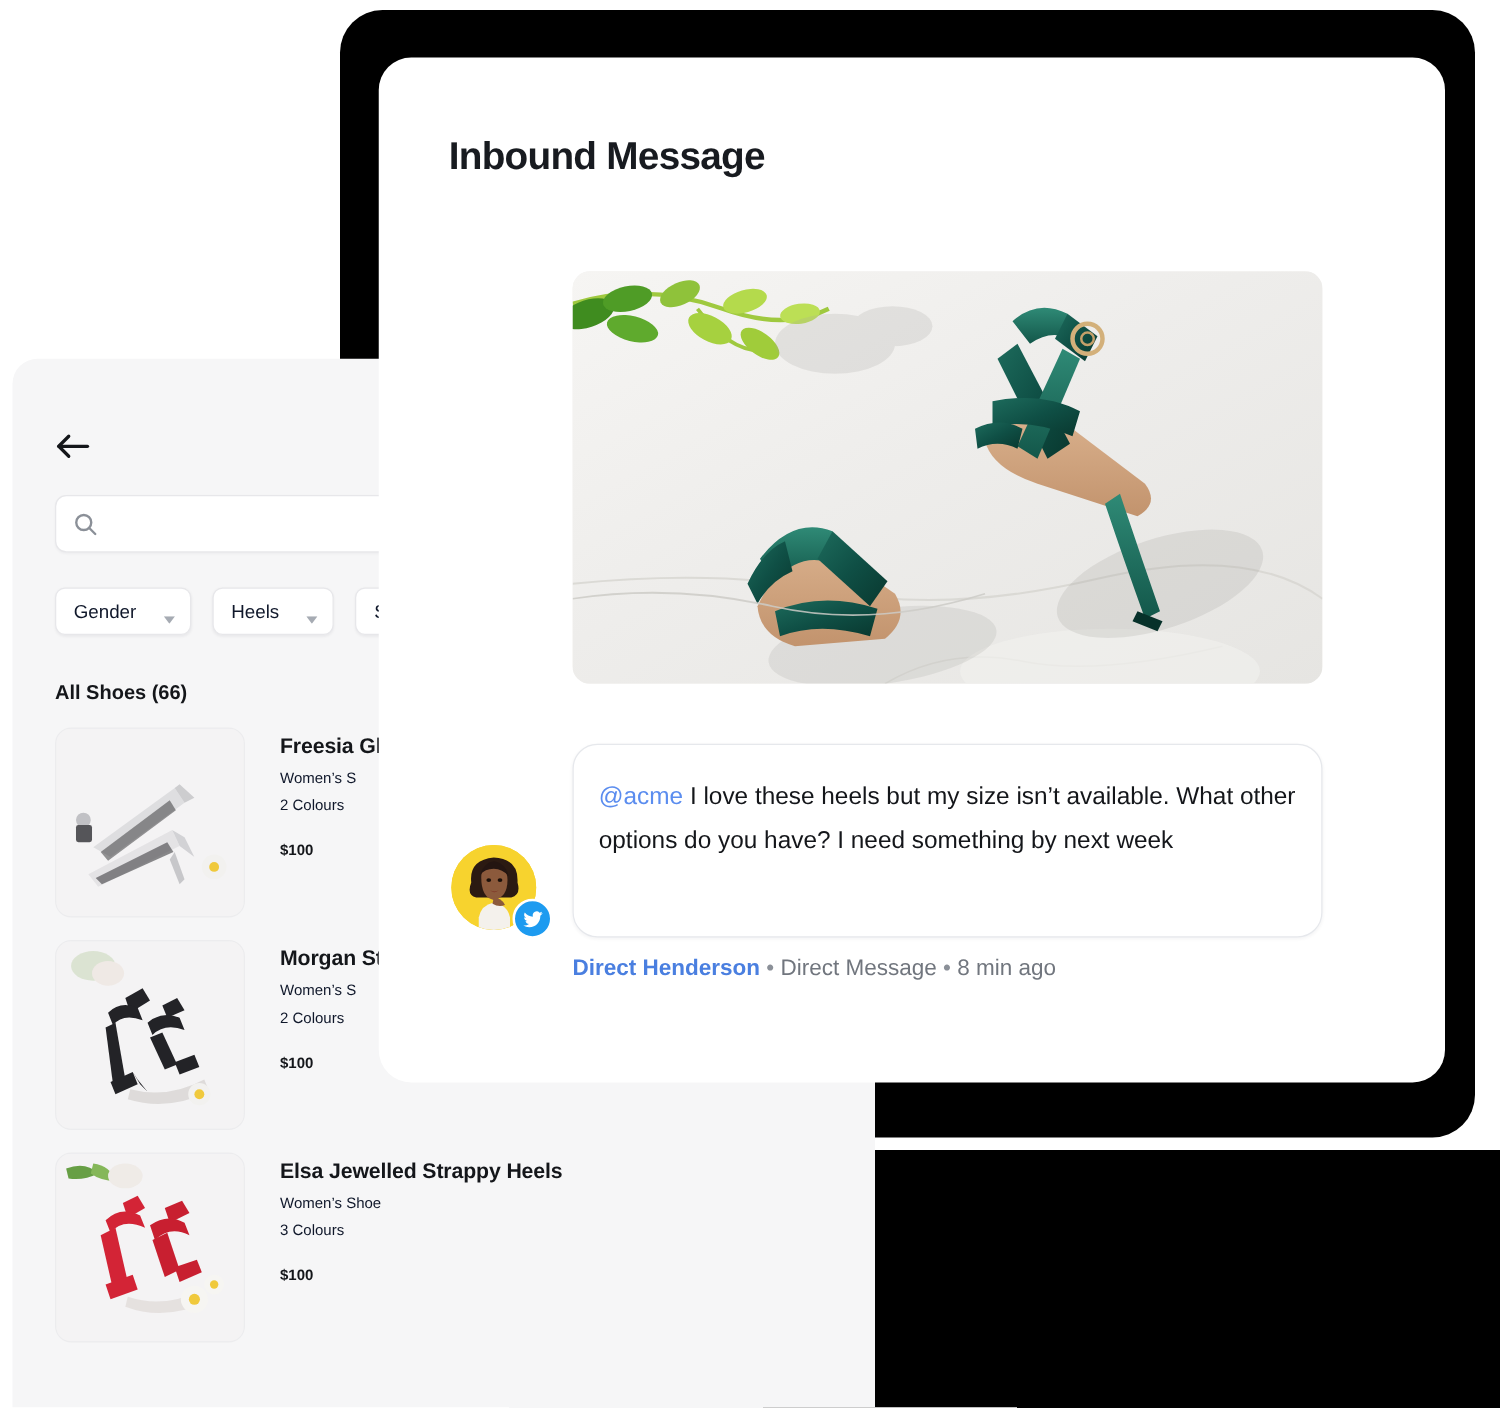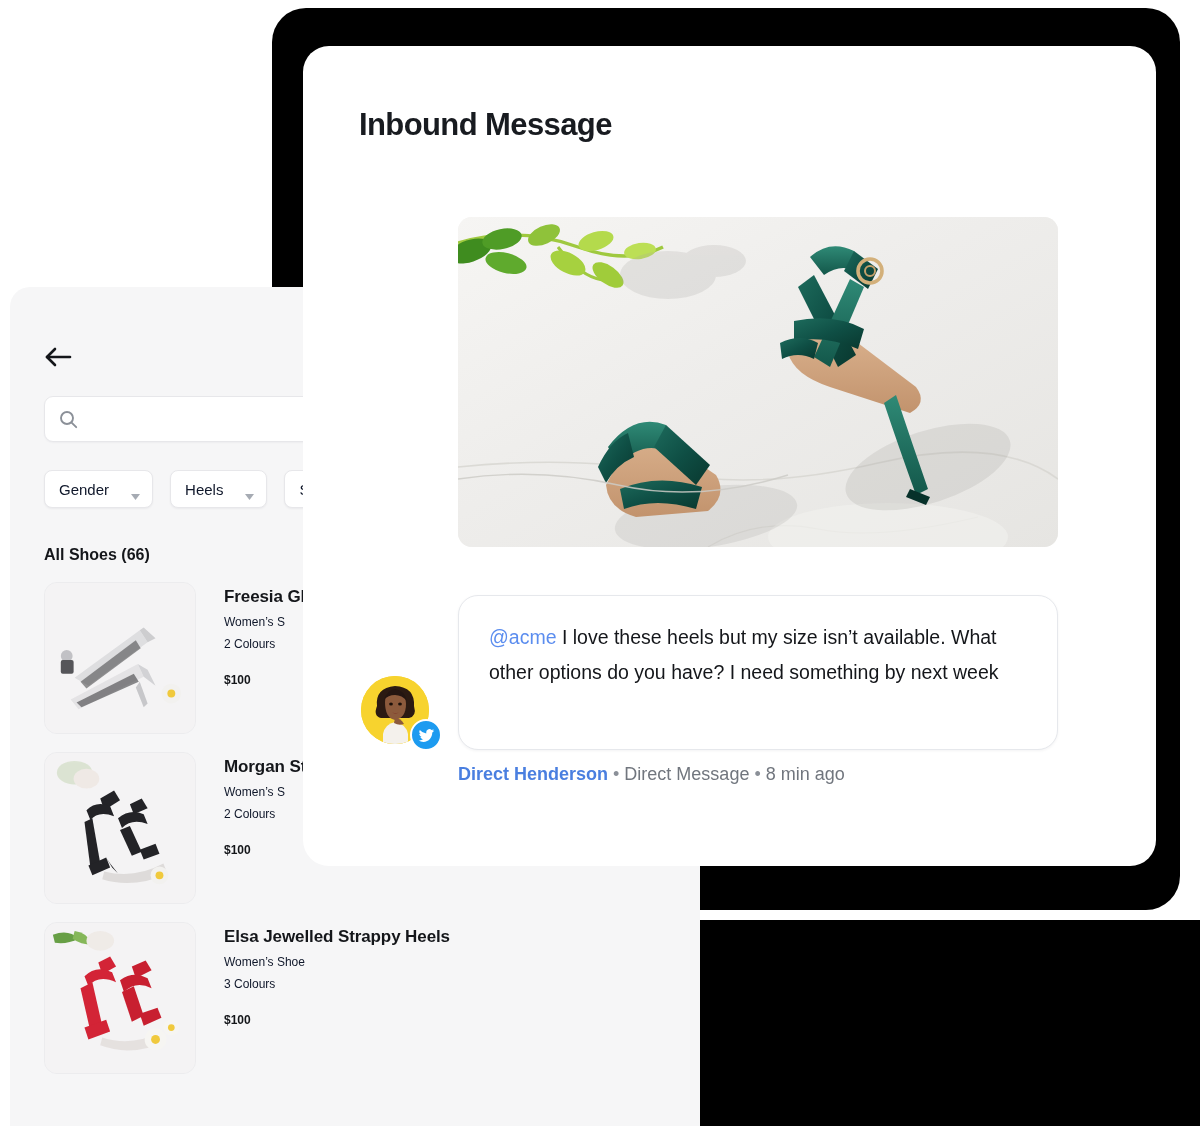--- a/index.html
+++ b/index.html
@@ -135,21 +135,21 @@
   }
   #hero-image svg { display:block; width:100%; height:100%; }
 
   #bubble {
     position:absolute; left:155px; top:549px;
     width:600px; height:155px;
     background:#ffffff;
     border:1px solid #e6e8ec;
     border-radius:20px;
     box-shadow:0 1px 3px rgba(16,24,40,.05);
-    padding:24px 30px;
+    padding:24px 20px;
   }
   .bubble-text {
     font-size:19.5px; line-height:35px; color:#14161a;
   }
   .mention { color:#5b8def; }
 
   #avatar {
     position:absolute; left:58px; top:630px;
     width:68px; height:68px;
     border-radius:50%;

